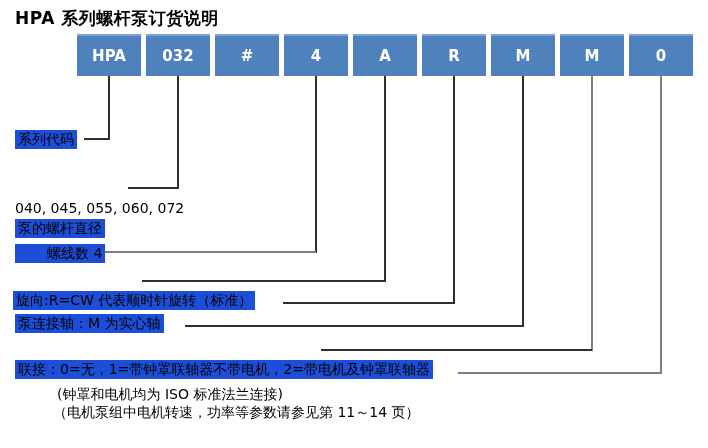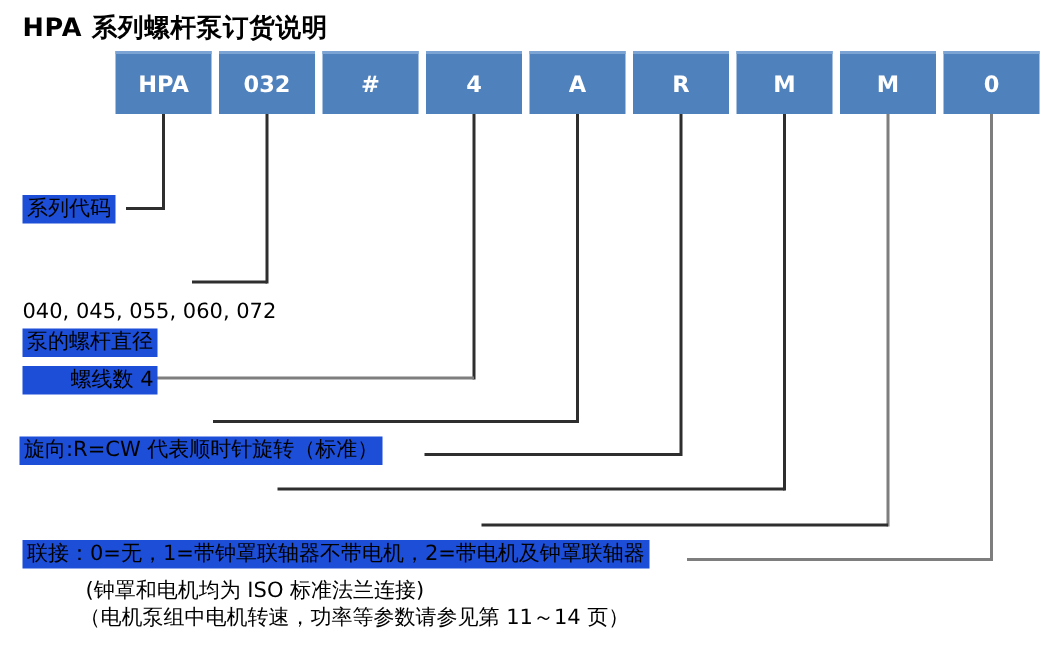--- a/index.html
+++ b/index.html
@@ -60,17 +60,18 @@
   <div class="hline" style="left:283px; top:302px; width:171px;"></div>
   <div class="hline" style="left:185px; top:325px; width:338px;"></div>
   <div class="hline" style="left:321px; top:349px; width:271px;"></div>
   <div class="hline grayline" style="left:458px; top:372px; width:203px;"></div>
 
   <div class="lbl hl" style="left:15px; top:130px;">系列代码</div>
   <div class="lbl hl" style="left:15px; top:175px;margin-top:44px;">泵的螺杆直径</div>
   <div class="lbl" style="left:15px; top:200px;">040, 045, 055, 060, 072</div>
   <div class="lbl hl" style="left:15px; top:244px;padding-left:32px;">螺线数 4</div>
   <div class="lbl hl" style="left:2px; top:291px;margin-left:11px;">旋向:R=CW 代表顺时针旋转（标准）</div>
+  <div class="lbl hl" style="left:15px; top:314px;">泵连接轴：M 为实心轴</div>
   <div class="lbl hl" style="left:15px; top:360px;">联接：0=无，1=带钟罩联轴器不带电机，2=带电机及钟罩联轴器</div>
   <div class="lbl" style="left:57px; top:386px;">(钟罩和电机均为 ISO 标准法兰连接)</div>
   <div class="lbl" style="left:53px; top:404px;">（电机泵组中电机转速，功率等参数请参见第 11～14 页）</div>
 
 </div>
 
 </body></html>

